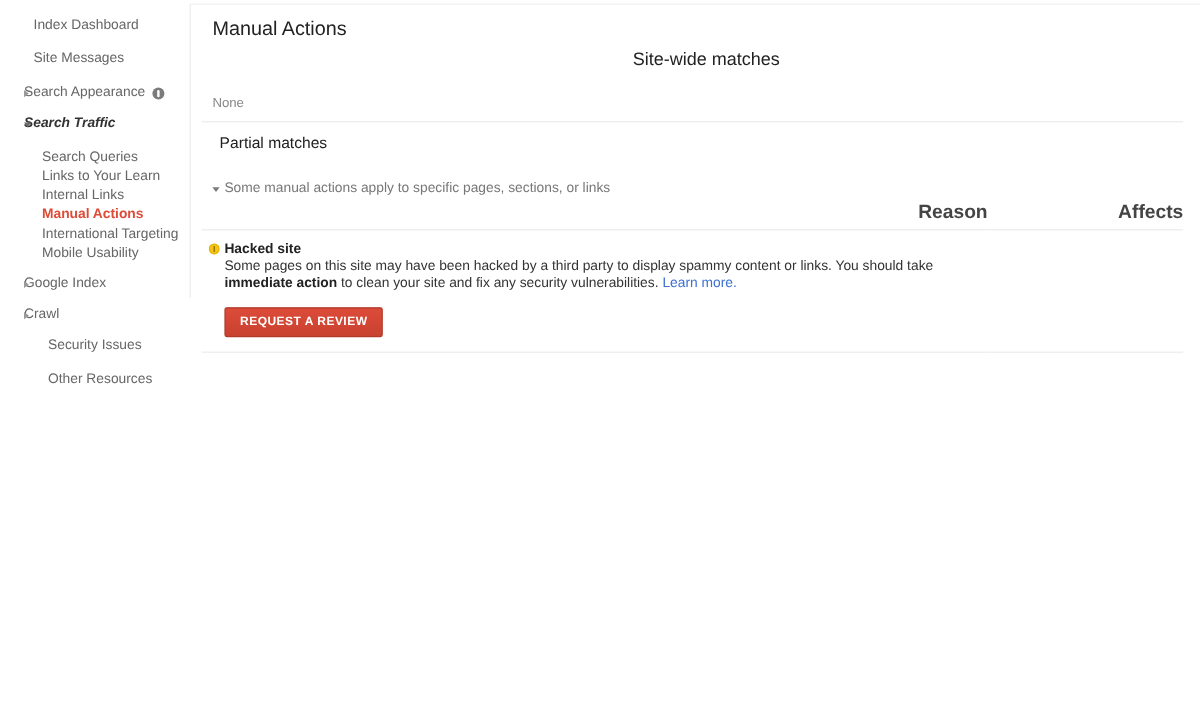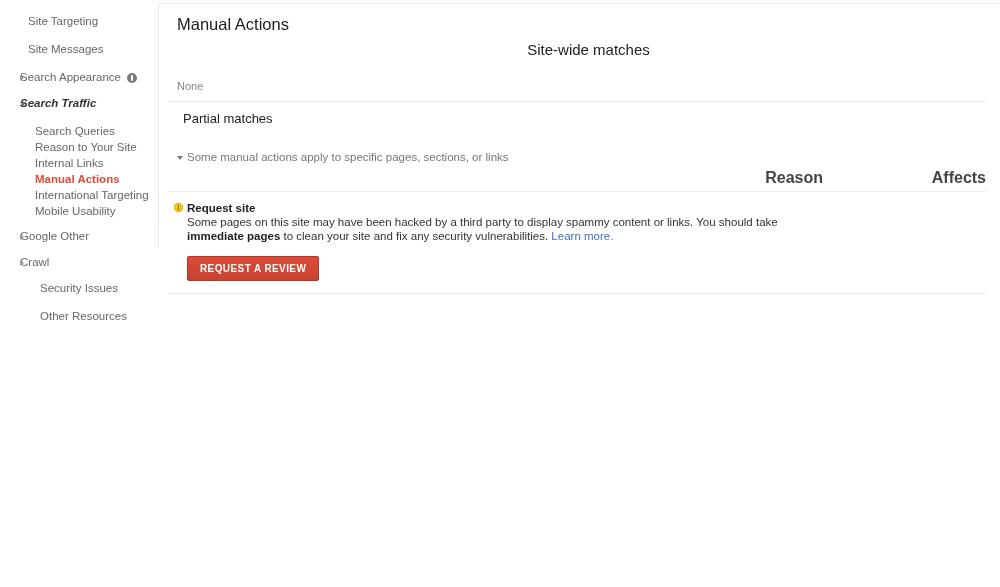--- a/index.html
+++ b/index.html
@@ -269,21 +269,21 @@
 </head>
 <body>
 
 <div id="page">
 
   <div class="top-rule"></div>
 
   <div id="sidebar">
 
     <div class="nav-item top">
-      <span class="label">Site Targeting</span>
+      <span class="label">Index Dashboard</span>
     </div>
 
     <div class="nav-item top">
       <span class="label">Site Messages</span>
     </div>
 
     <div class="nav-item group">
       <span class="tri right"></span>
       <span class="label">Search Appearance</span>
       <span class="info-icon"></span>
@@ -293,40 +293,40 @@
       <span class="tri down"></span>
       <span class="label">Search Traffic</span>
     </div>
 
     <div class="nav-gap-sm"></div>
 
     <div class="nav-item child">
       <span class="label">Search Queries</span>
     </div>
     <div class="nav-item child">
-      <span class="label">Reason to Your Site</span>
+      <span class="label">Links to Your Learn</span>
     </div>
     <div class="nav-item child">
       <span class="label">Internal Links</span>
     </div>
     <div class="nav-item child active">
       <span class="label">Manual Actions</span>
     </div>
     <div class="nav-item child">
       <span class="label">International Targeting</span>
     </div>
     <div class="nav-item child">
       <span class="label">Mobile Usability</span>
     </div>
 
     <div class="nav-gap-md"></div>
 
     <div class="nav-item group">
       <span class="tri right"></span>
-      <span class="label">Google Other</span>
+      <span class="label">Google Index</span>
     </div>
 
     <div class="nav-item group">
       <span class="tri right"></span>
       <span class="label">Crawl</span>
     </div>
 
     <div class="nav-item tail">
       <span class="label">Security Issues</span>
     </div>
@@ -359,23 +359,23 @@
         <tr>
           <th class="col-reason">Reason</th>
           <th class="col-affects">Affects</th>
         </tr>
       </thead>
       <tbody>
         <tr>
           <td class="reason-cell">
             <div class="reason-inner">
               <span class="warn-icon"></span>
-              <div class="reason-title">Request site</div>
+              <div class="reason-title">Hacked site</div>
               <div class="reason-desc">
-                <span>Some pages on this site may have been hacked by a third party to display spammy content or links. You should take </span><b>immediate pages</b><span> to clean your site and fix any security vulnerabilities. </span><a href="#">Learn more.</a>
+                <span>Some pages on this site may have been hacked by a third party to display spammy content or links. You should take </span><b>immediate action</b><span> to clean your site and fix any security vulnerabilities. </span><a href="#">Learn more.</a>
               </div>
               <div>
                 <span class="btn-review">Request a review</span>
               </div>
             </div>
           </td>
           <td></td>
         </tr>
       </tbody>
     </table>

